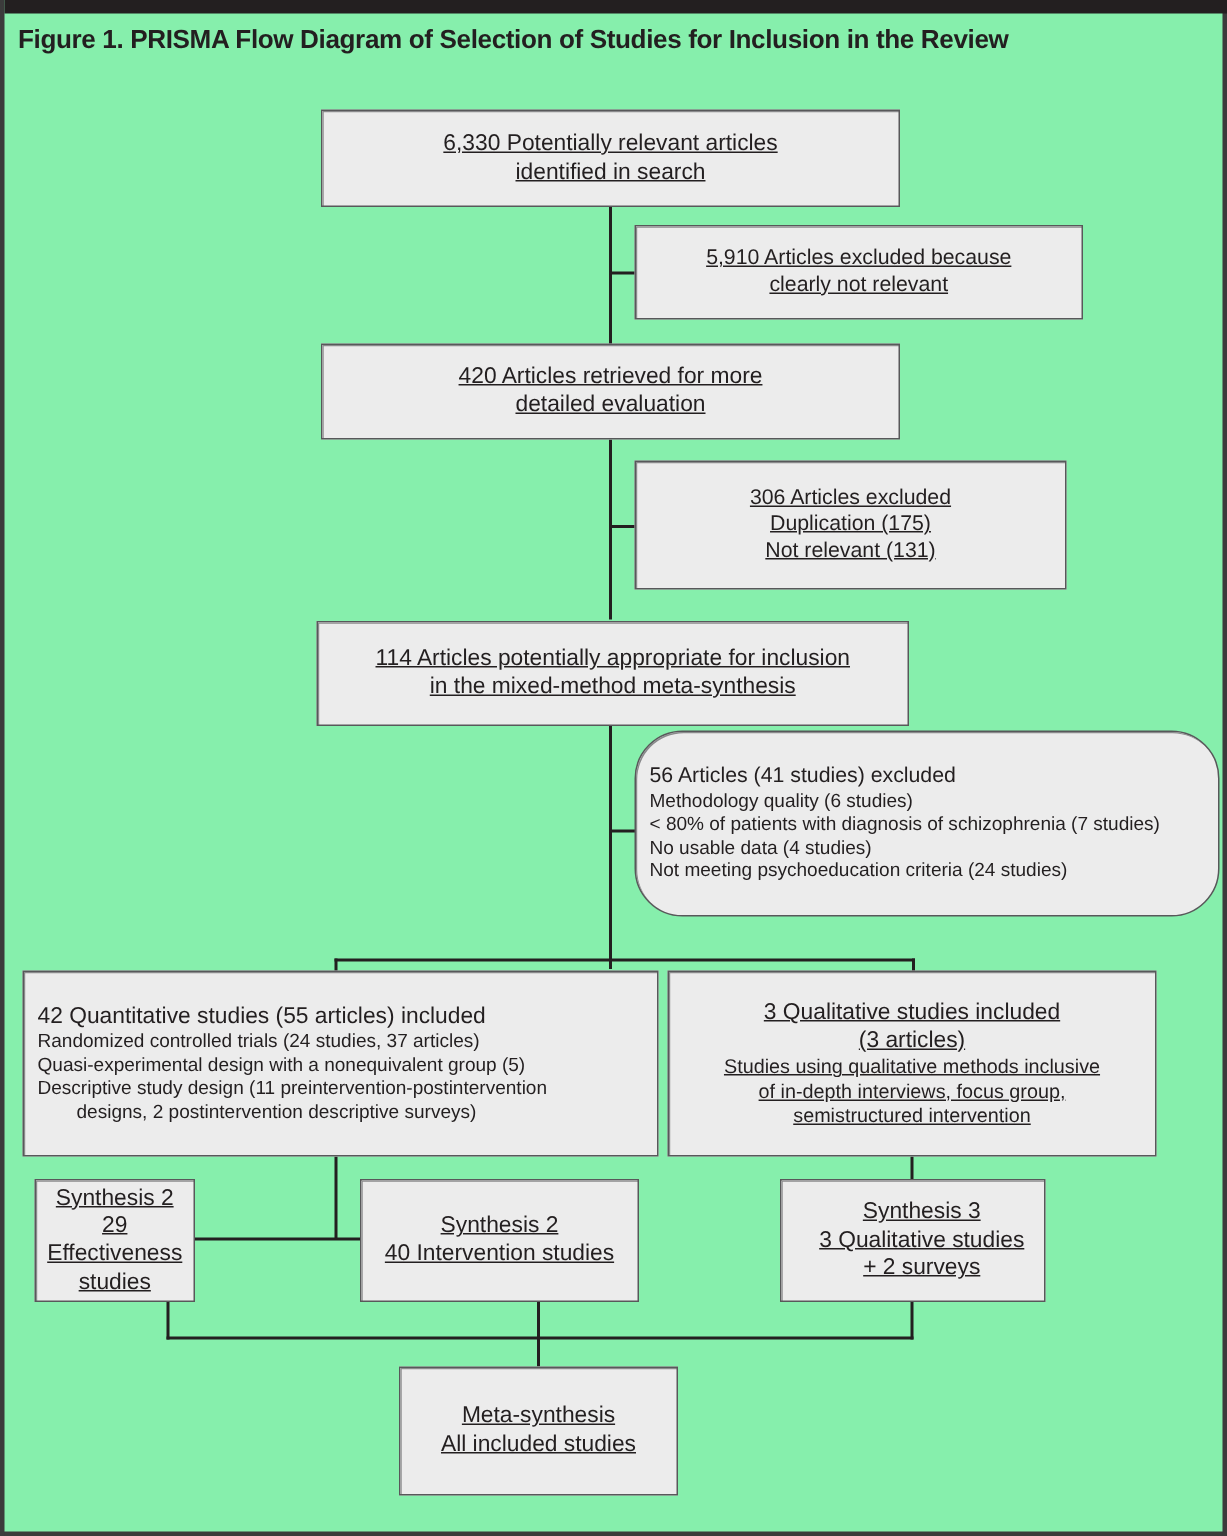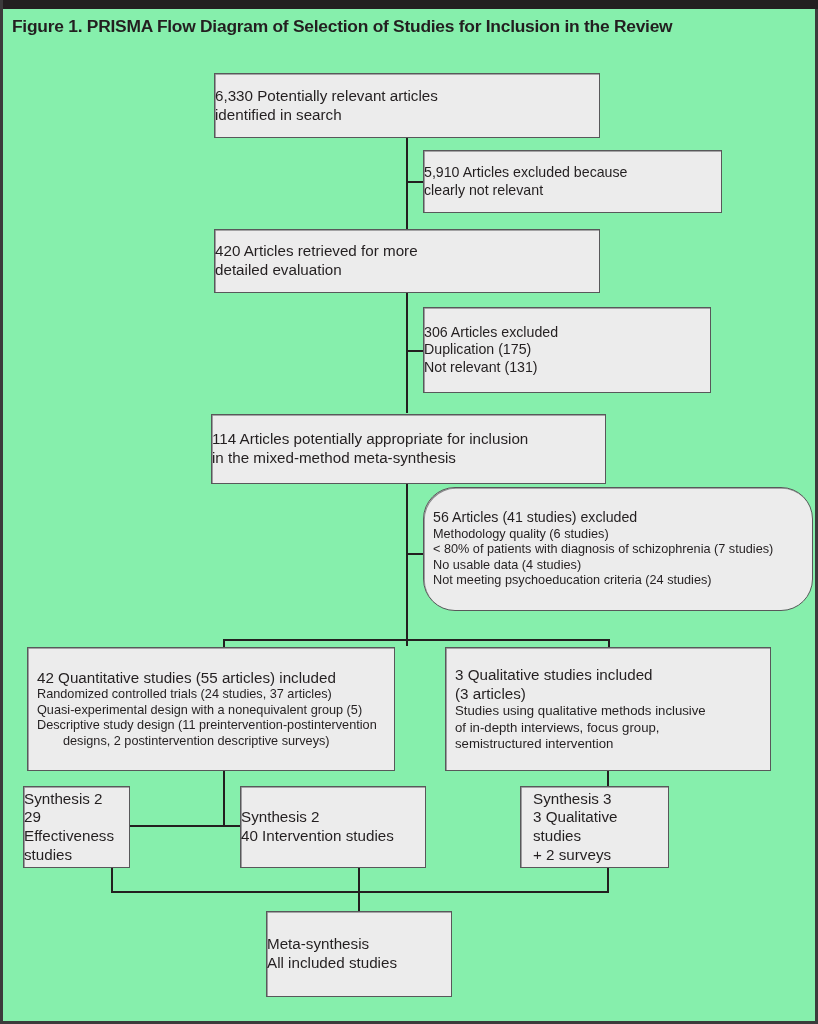--- a/index.html
+++ b/index.html
@@ -58,21 +58,21 @@
     box-shadow: 0.8px 0.8px 0 0 #8a8a8c inset;
     display: flex;
     flex-direction: column;
     justify-content: center;
     z-index: 3;
   }
   .node .line {
     display: block;
     line-height: 1.22;
   }
-  .node.center .line { text-align: left; }
+  .node.center .line { text-align: center; text-decoration: underline; }
   .node.left .line   { text-align: left; }
 
   .t15   { font-size: 15.2px; }
   .t14   { font-size: 14.2px; }
   .t13   { font-size: 13.2px; }
   .t12_6 { font-size: 12.7px; }
   .head  { text-align: center; }
   .indent { padding-left: 26px; }
 
   
@@ -146,21 +146,21 @@
   </div>
 
   <div class="node left" style="left:420px; top:487px; width:390px; height:124px; padding:7px 9px;border-radius:32px;">
     <span class="line t14 head">56 Articles (41 studies) excluded</span>
     <span class="line t12_6">Methodology quality (6 studies)</span>
     <span class="line t12_6">&lt; 80% of patients with diagnosis of schizophrenia (7 studies)</span>
     <span class="line t12_6">No usable data (4 studies)</span>
     <span class="line t12_6">Not meeting psychoeducation criteria (24 studies)</span>
   </div>
 
-  <div class="node left" style="left:24px; top:647px; width:368px; height:124px; padding:7px 9px;">
+  <div class="node left" style="left:12px; top:647px; width:424px; height:124px; padding:7px 9px;">
     <span class="line t15 head">42 Quantitative studies (55 articles) included</span>
     <span class="line t12_6">Randomized controlled trials (24 studies, 37 articles)</span>
     <span class="line t12_6">Quasi-experimental design with a nonequivalent group (5)</span>
     <span class="line t12_6">Descriptive study design (11 preintervention-postintervention</span>
     <span class="line t12_6 indent">designs, 2 postintervention descriptive surveys)</span>
   </div>
 
   <div class="node center" style="left:442px; top:647px; width:326px; height:124px; padding:7px 9px;">
     <span class="line t15">3 Qualitative studies included</span>
     <span class="line t15">(3 articles)</span>
@@ -173,21 +173,21 @@
     <span class="line t15">Synthesis 2</span>
     <span class="line t15">29 Effectiveness</span>
     <span class="line t15">studies</span>
   </div>
 
   <div class="node center" style="left:237px; top:786px; width:186px; height:82px;">
     <span class="line t15">Synthesis 2</span>
     <span class="line t15">40 Intervention studies</span>
   </div>
 
-  <div class="node center" style="left:517px; top:786px; width:149px; height:82px;padding-left:12px;">
+  <div class="node center" style="left:517px; top:786px; width:177px; height:82px;padding-left:12px;">
     <span class="line t15">Synthesis 3</span>
     <span class="line t15">3 Qualitative studies</span>
     <span class="line t15">+ 2 surveys</span>
   </div>
 
   <div class="node center" style="left:263px; top:911px; width:186px; height:86px;">
     <span class="line t15">Meta-synthesis</span>
     <span class="line t15">All included studies</span>
   </div>
 

